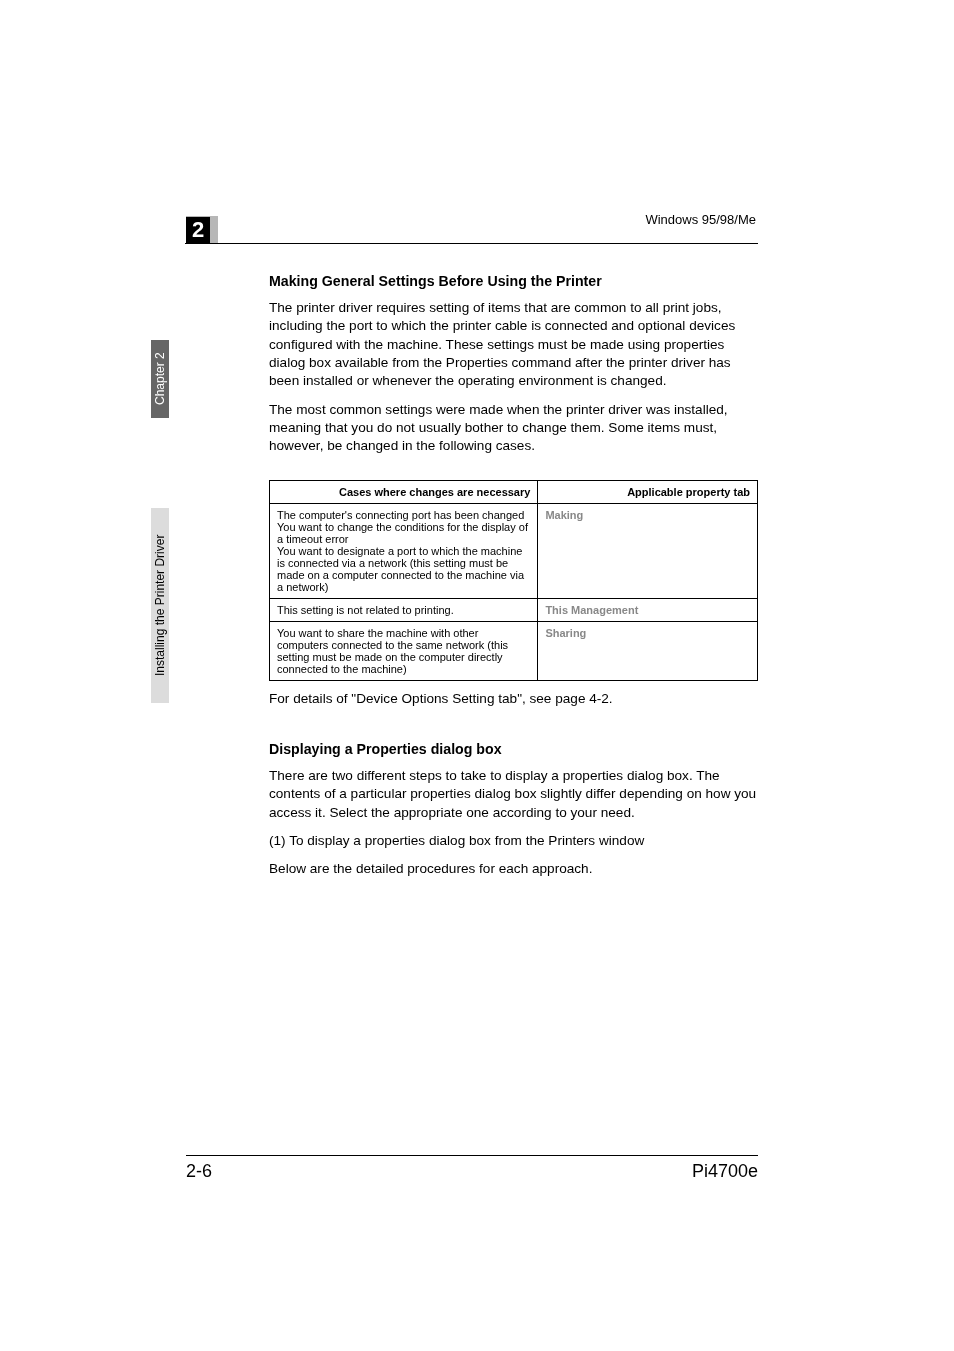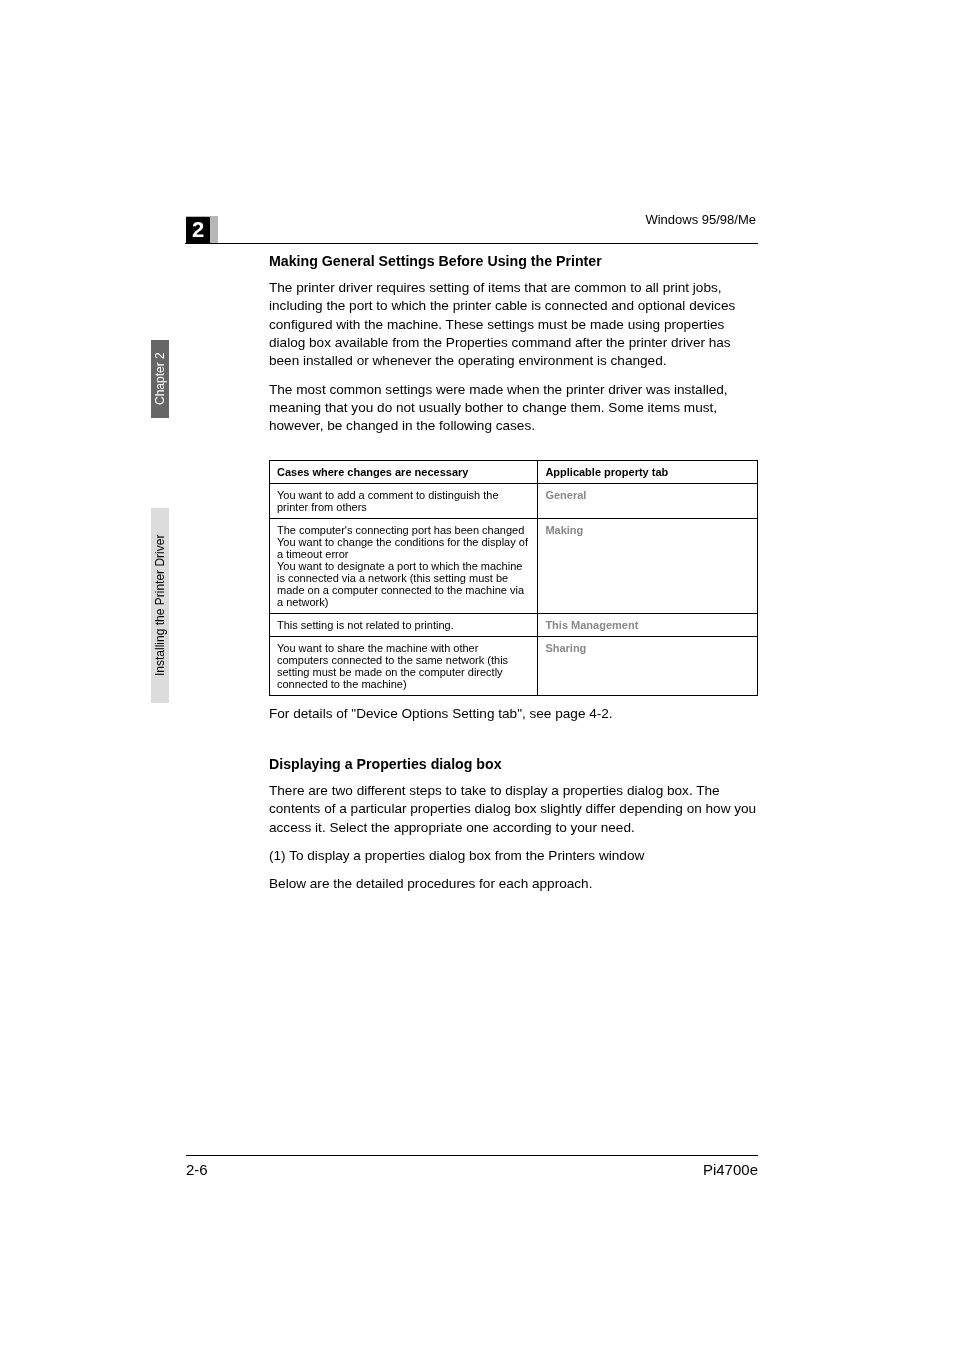--- a/index.html
+++ b/index.html
@@ -75,21 +75,21 @@
   .tab-light {
     background: #dcdcdc;
     color: #000;
     height: 195px;
     margin-top: 90px;
   }
   .body-content {
     position: absolute;
     left: 269px;
     right: 196px;
-    top: 244px;
+    top: 264px;
   }
   .h2 {
     font-weight: bold;
     font-size: 14.2px;
     margin-top: 9px;
     margin-bottom: 10px;
   }
   .para {
     font-size: 13.6px;
     line-height: 1.35;
@@ -104,20 +104,21 @@
   table.prop-table th, table.prop-table td {
     border: 1px solid #000;
     font-size: 11px;
     text-align: left;
     vertical-align: top;
     padding: 5px 7px 5px 7px;
   }
   table.prop-table th {
     font-weight: bold;
     background: #fff;
+    text-align: right;
   }
   .col-left { width: 55%; }
   .col-right { width: 45%; }
   .tab-label {
     color: #888;
     font-weight: bold;
   }
   .footer {
     position: absolute;
     left: 186px;
@@ -125,21 +126,21 @@
     bottom: 176px;
     height: 20px;
   }
   .footer-hr {
     border-top: 1px solid #000;
     height: 0;
   }
   .footer-row {
     display: flex;
     justify-content: space-between;
-    font-size: 15px;
+    font-size: 18px;
     margin-top: 5px;
   }
 </style>
 </head>
 <body>
 
 <div class="page">
 
   <div class="chapter-num-wrap">
     <div class="chapter-num-box">2</div>
@@ -165,24 +166,20 @@
           <col class="col-right">
         </colgroup>
       <thead>
         <tr>
           <th>Cases where changes are necessary</th>
           <th>Applicable property tab</th>
         </tr>
       </thead>
       <tbody>
         <tr>
-          <td style="white-space:pre-line">You want to add a comment to distinguish the printer from others</td>
-          <td class="tab-label">General</td>
-        </tr>
-        <tr>
           <td style="white-space:pre-line">The computer's connecting port has been changed
 You want to change the conditions for the display of a timeout error
 You want to designate a port to which the machine is connected via a network (this setting must be made on a computer connected to the machine via a network)</td>
           <td class="tab-label">Making</td>
         </tr>
         <tr>
           <td style="white-space:pre-line">This setting is not related to printing.</td>
           <td class="tab-label">This Management</td>
         </tr>
         <tr>

